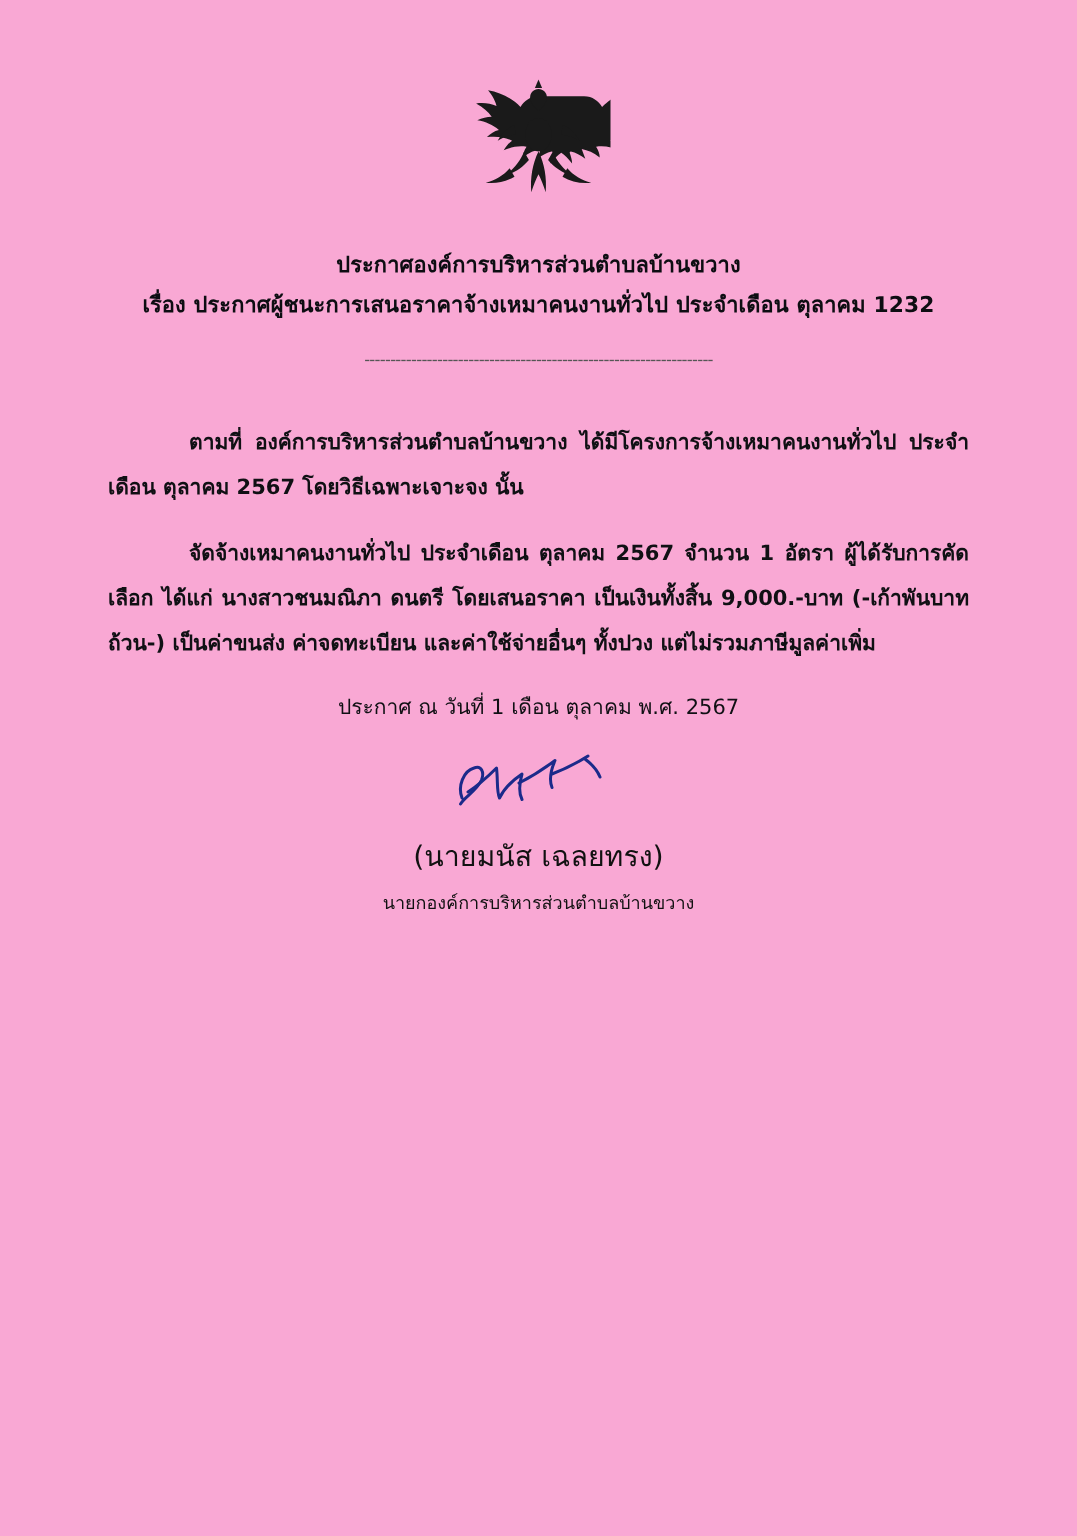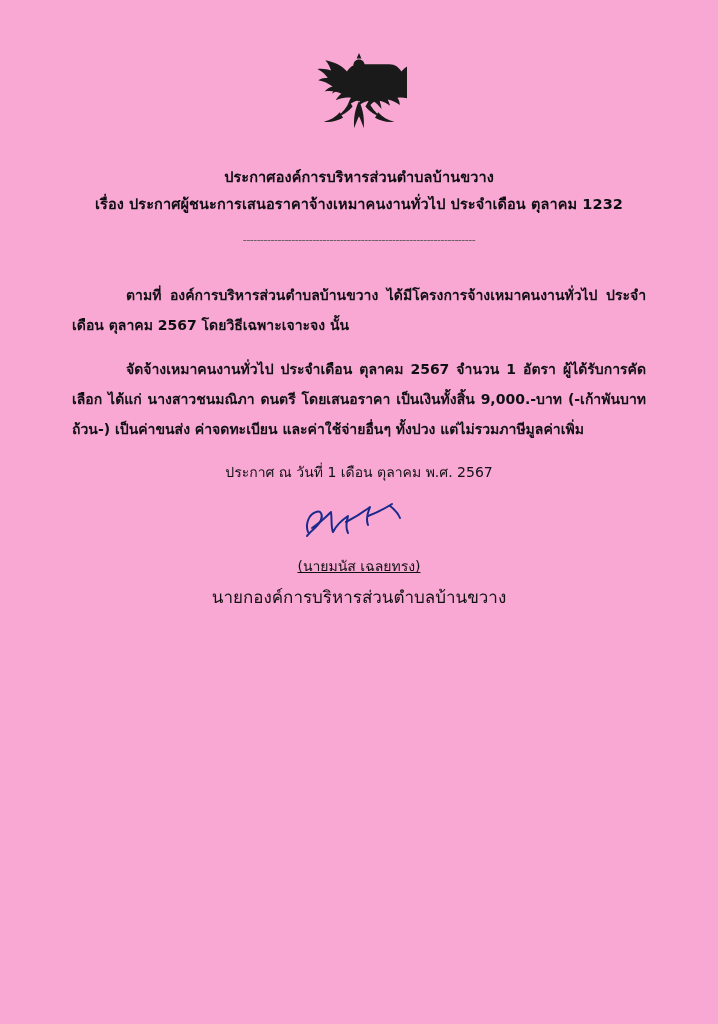--- a/index.html
+++ b/index.html
@@ -90,28 +90,27 @@
     position: relative;
     height: 52px;
   }
   .sig-svg {
     width: 130px;
     height: 48px;
     display: inline-block;
   }
   .sig-name {
     text-align: center;
-    font-size: 14px;
+    font-size: 19px;
     line-height: 2.0;
     margin-top: 2px;
-    text-decoration: underline;
   }
   .sig-title {
     text-align: center;
-    font-size: 17px;
+    font-size: 12px;
     line-height: 2.0;
   }
 </style>
 </head>
 <body>
 
 <div class="page">
 
   <div class="emblem-wrap">
     <svg class="emblem" viewBox="0 0 120 112" aria-hidden="true">

